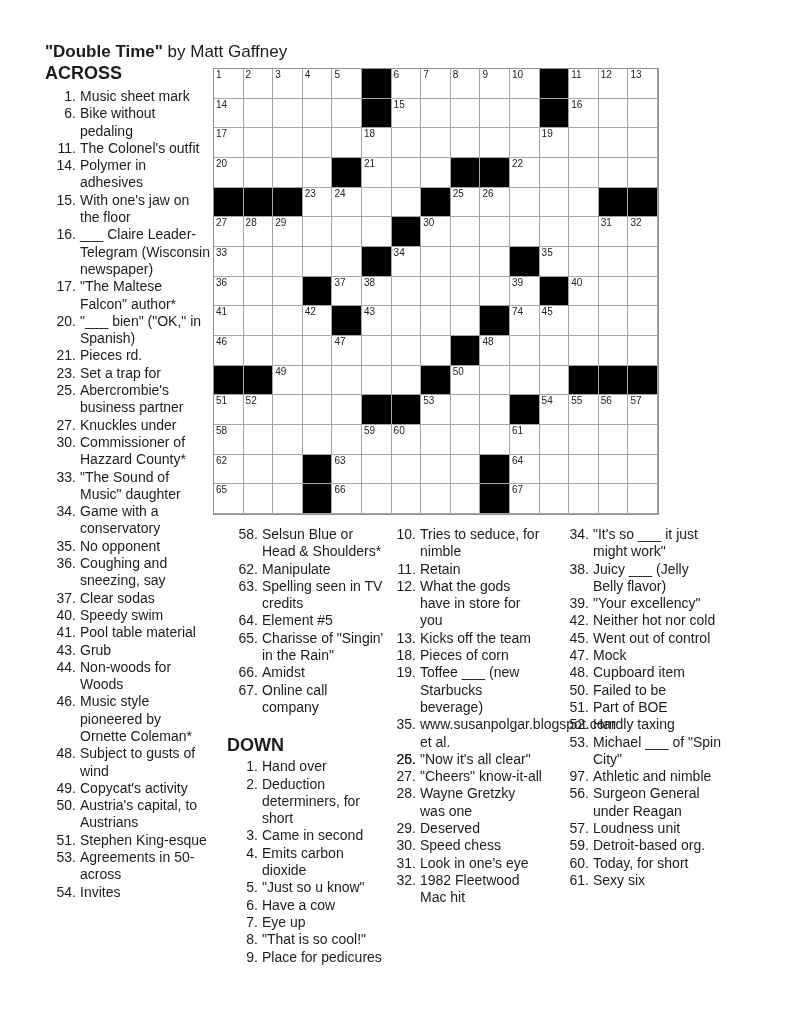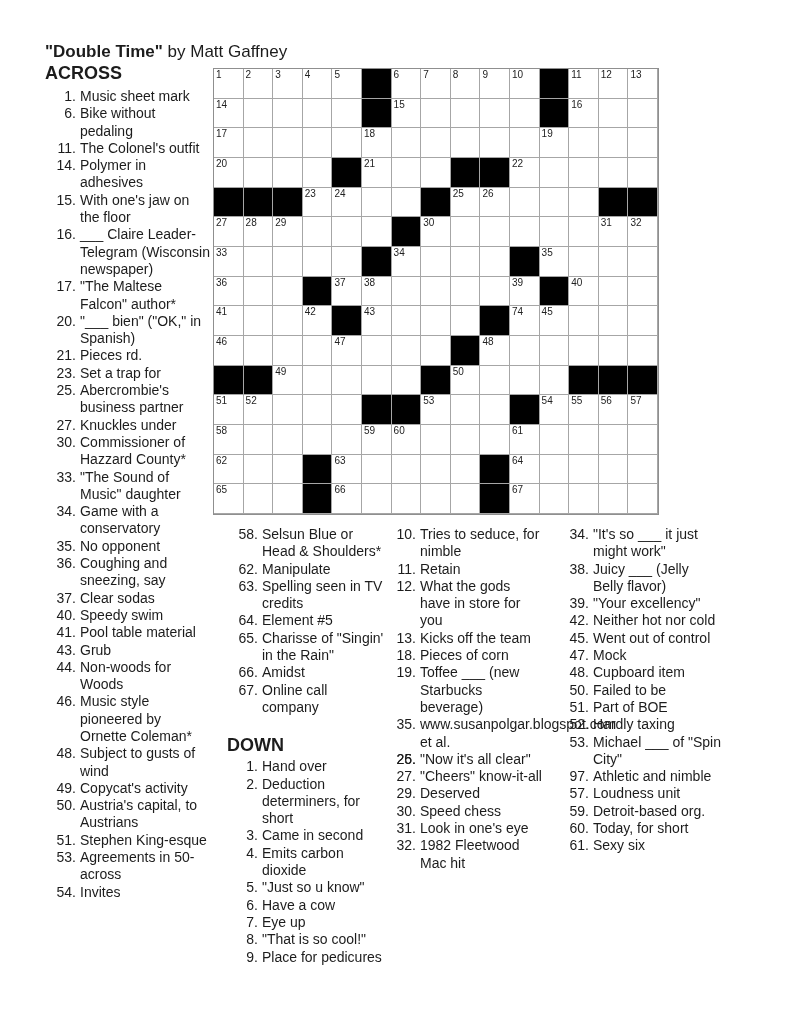--- a/index.html
+++ b/index.html
@@ -485,20 +485,21 @@
         <div class="clue"><span class="cnum">10.</span><span class="ctext">Tries to seduce, for nimble</span></div>
         <div class="clue"><span class="cnum">11.</span><span class="ctext">Retain</span></div>
         <div class="clue"><span class="cnum">12.</span><span class="ctext">What the gods have in store for you</span></div>
         <div class="clue"><span class="cnum">13.</span><span class="ctext">Kicks off the team</span></div>
         <div class="clue"><span class="cnum">18.</span><span class="ctext">Pieces of corn</span></div>
         <div class="clue"><span class="cnum">19.</span><span class="ctext">Toffee ___ (new Starbucks beverage)</span></div>
         <div class="clue"><span class="cnum">35.</span><span class="ctext">www.susanpolgar.blogspot.com et al.</span></div>
         <div class="clue"><span class="cnum">25.</span></div>
         <div class="clue"><span class="cnum">26.</span><span class="ctext">"Now it's all clear"</span></div>
         <div class="clue"><span class="cnum">27.</span><span class="ctext">"Cheers" know-it-all</span></div>
+        <div class="clue"><span class="cnum">28.</span><span class="ctext">Wayne Gretzky was one</span></div>
         <div class="clue"><span class="cnum">29.</span><span class="ctext">Deserved</span></div>
         <div class="clue"><span class="cnum">30.</span><span class="ctext">Speed chess</span></div>
         <div class="clue"><span class="cnum">31.</span><span class="ctext">Look in one's eye</span></div>
         <div class="clue"><span class="cnum">32.</span><span class="ctext">1982 Fleetwood Mac hit</span></div>
       </div>
   </div>
 
   <div class="col col4">
     <div>
         <div class="clue"><span class="cnum">34.</span><span class="ctext">"It's so ___ it just might work"</span></div>
@@ -506,20 +507,21 @@
         <div class="clue"><span class="cnum">39.</span><span class="ctext">"Your excellency"</span></div>
         <div class="clue"><span class="cnum">42.</span><span class="ctext">Neither hot nor cold</span></div>
         <div class="clue"><span class="cnum">45.</span><span class="ctext">Went out of control</span></div>
         <div class="clue"><span class="cnum">47.</span><span class="ctext">Mock</span></div>
         <div class="clue"><span class="cnum">48.</span><span class="ctext">Cupboard item</span></div>
         <div class="clue"><span class="cnum">50.</span><span class="ctext">Failed to be</span></div>
         <div class="clue"><span class="cnum">51.</span><span class="ctext">Part of BOE</span></div>
         <div class="clue"><span class="cnum">52.</span><span class="ctext">Hardly taxing</span></div>
         <div class="clue"><span class="cnum">53.</span><span class="ctext">Michael ___ of "Spin City"</span></div>
         <div class="clue"><span class="cnum">97.</span><span class="ctext">Athletic and nimble</span></div>
+        <div class="clue"><span class="cnum">56.</span><span class="ctext">Surgeon General under Reagan</span></div>
         <div class="clue"><span class="cnum">57.</span><span class="ctext">Loudness unit</span></div>
         <div class="clue"><span class="cnum">59.</span><span class="ctext">Detroit-based org.</span></div>
         <div class="clue"><span class="cnum">60.</span><span class="ctext">Today, for short</span></div>
         <div class="clue"><span class="cnum">61.</span><span class="ctext">Sexy six</span></div>
       </div>
   </div>
 
 </div>
 
 </body></html>

